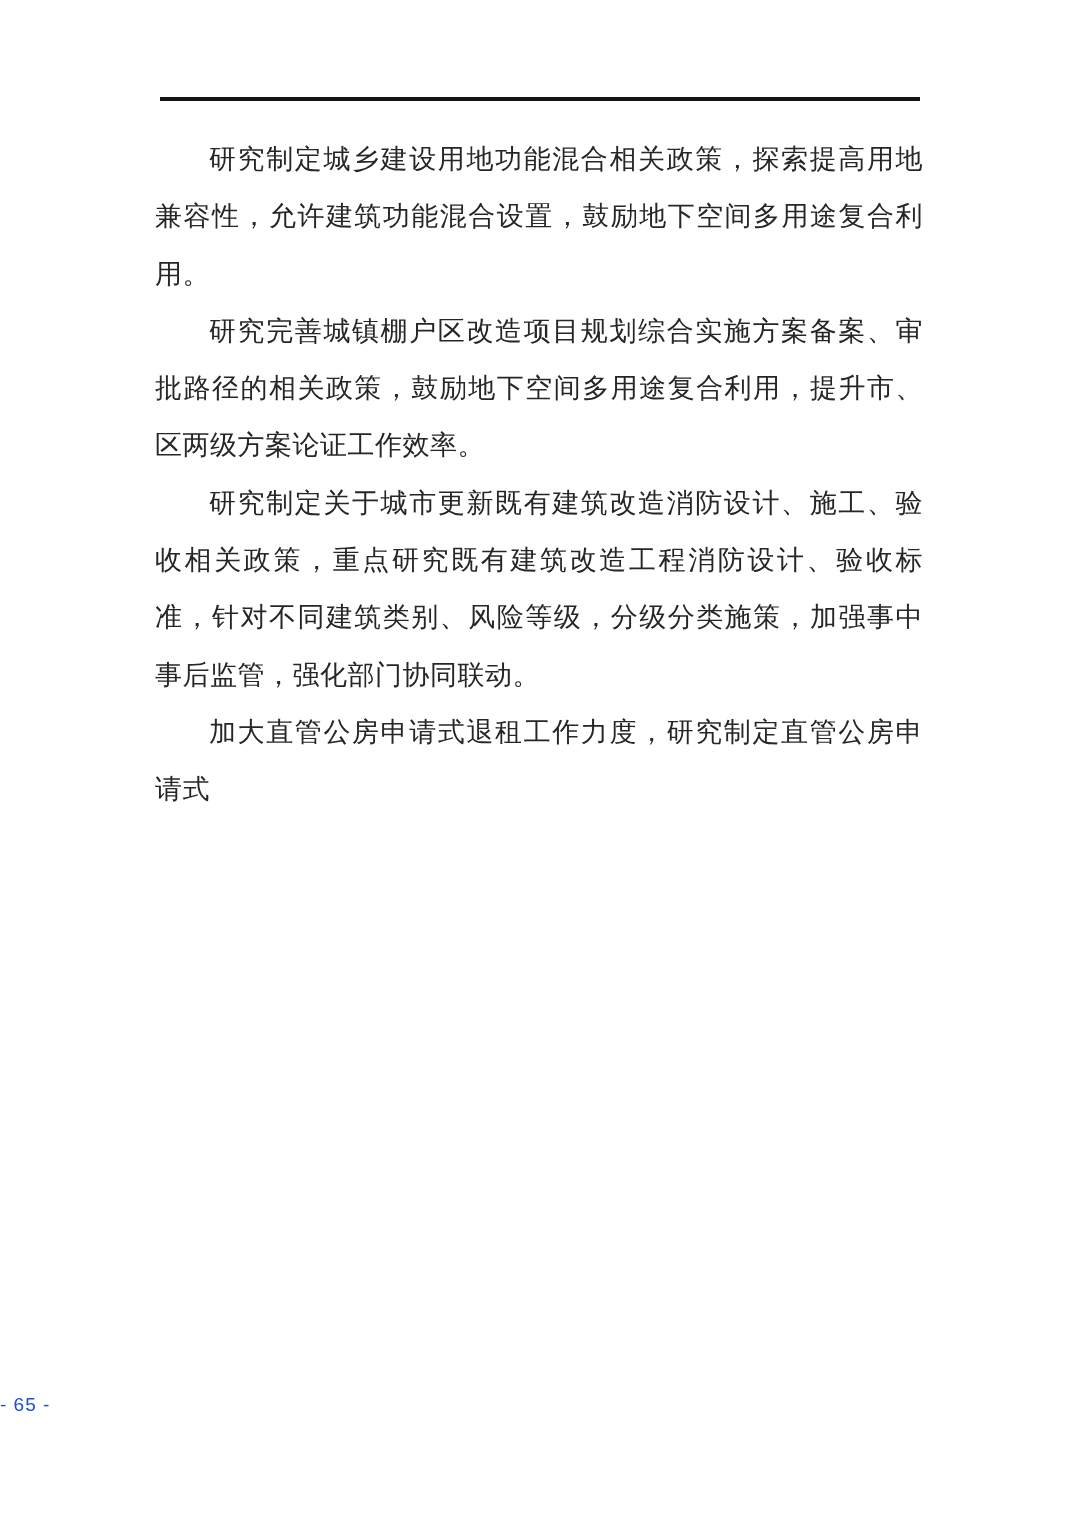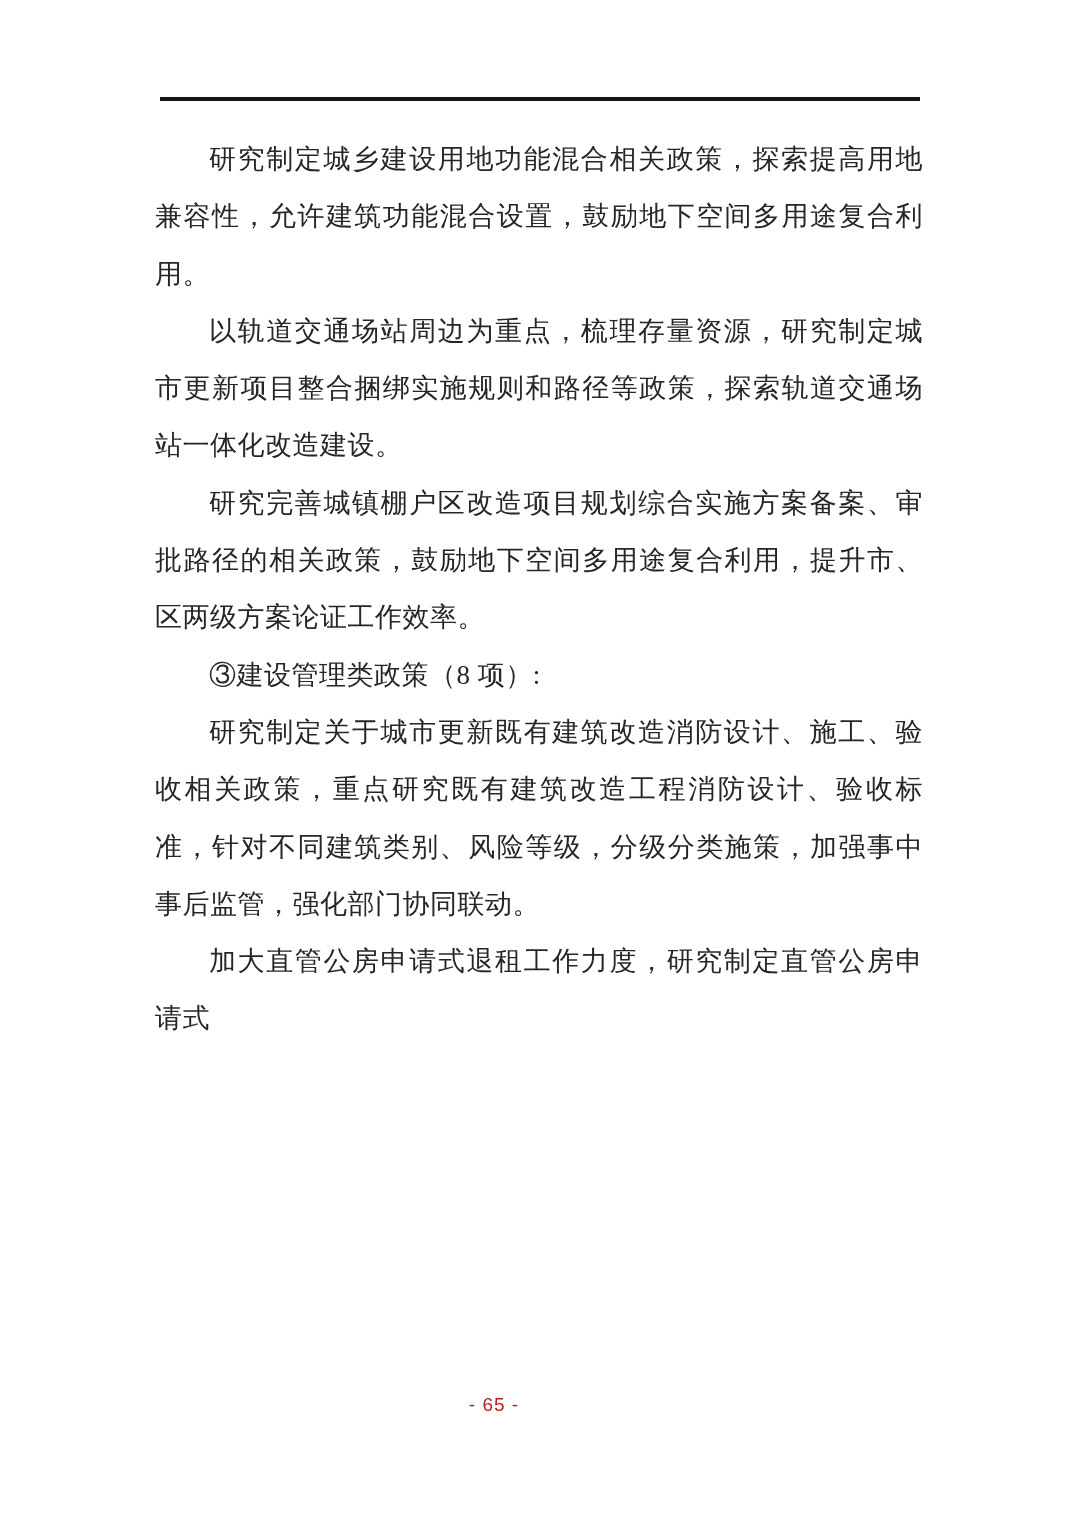--- a/index.html
+++ b/index.html
@@ -38,36 +38,33 @@
   .para {
     margin: 0;
     padding: 0;
     text-indent: 2em;
   }
   .page-footer {
     position: absolute;
     left: 0;
     top: 1394px;
     width: 100%;
-    text-align: center;
     font-family: "Liberation Sans", "DejaVu Sans", sans-serif;
     font-size: 19px;
-    color: #b91c1c;
+    color: #1d4ed8;
     letter-spacing: 1px;
   }
 </style>
 </head>
 <body>
 
 <div class="page">
   <div class="header-rule"></div>
 
   <div class="doc-body">
     <p class="para">研究制定城乡建设用地功能混合相关政策，探索提高用地兼容性，允许建筑功能混合设置，鼓励地下空间多用途复合利用。</p>
-    <p class="para">以轨道交通场站周边为重点，梳理存量资源，研究制定城市更新项目整合捆绑实施规则和路径等政策，探索轨道交通场站一体化改造建设。</p>
     <p class="para">研究完善城镇棚户区改造项目规划综合实施方案备案、审批路径的相关政策，鼓励地下空间多用途复合利用，提升市、区两级方案论证工作效率。</p>
-    <p class="para">③建设管理类政策（8 项）:</p>
     <p class="para">研究制定关于城市更新既有建筑改造消防设计、施工、验收相关政策，重点研究既有建筑改造工程消防设计、验收标准，针对不同建筑类别、风险等级，分级分类施策，加强事中事后监管，强化部门协同联动。</p>
     <p class="para">加大直管公房申请式退租工作力度，研究制定直管公房申请式</p>
   </div>
 
   <div class="page-footer">- 65 -</div>
 </div>
 
 </body></html>

